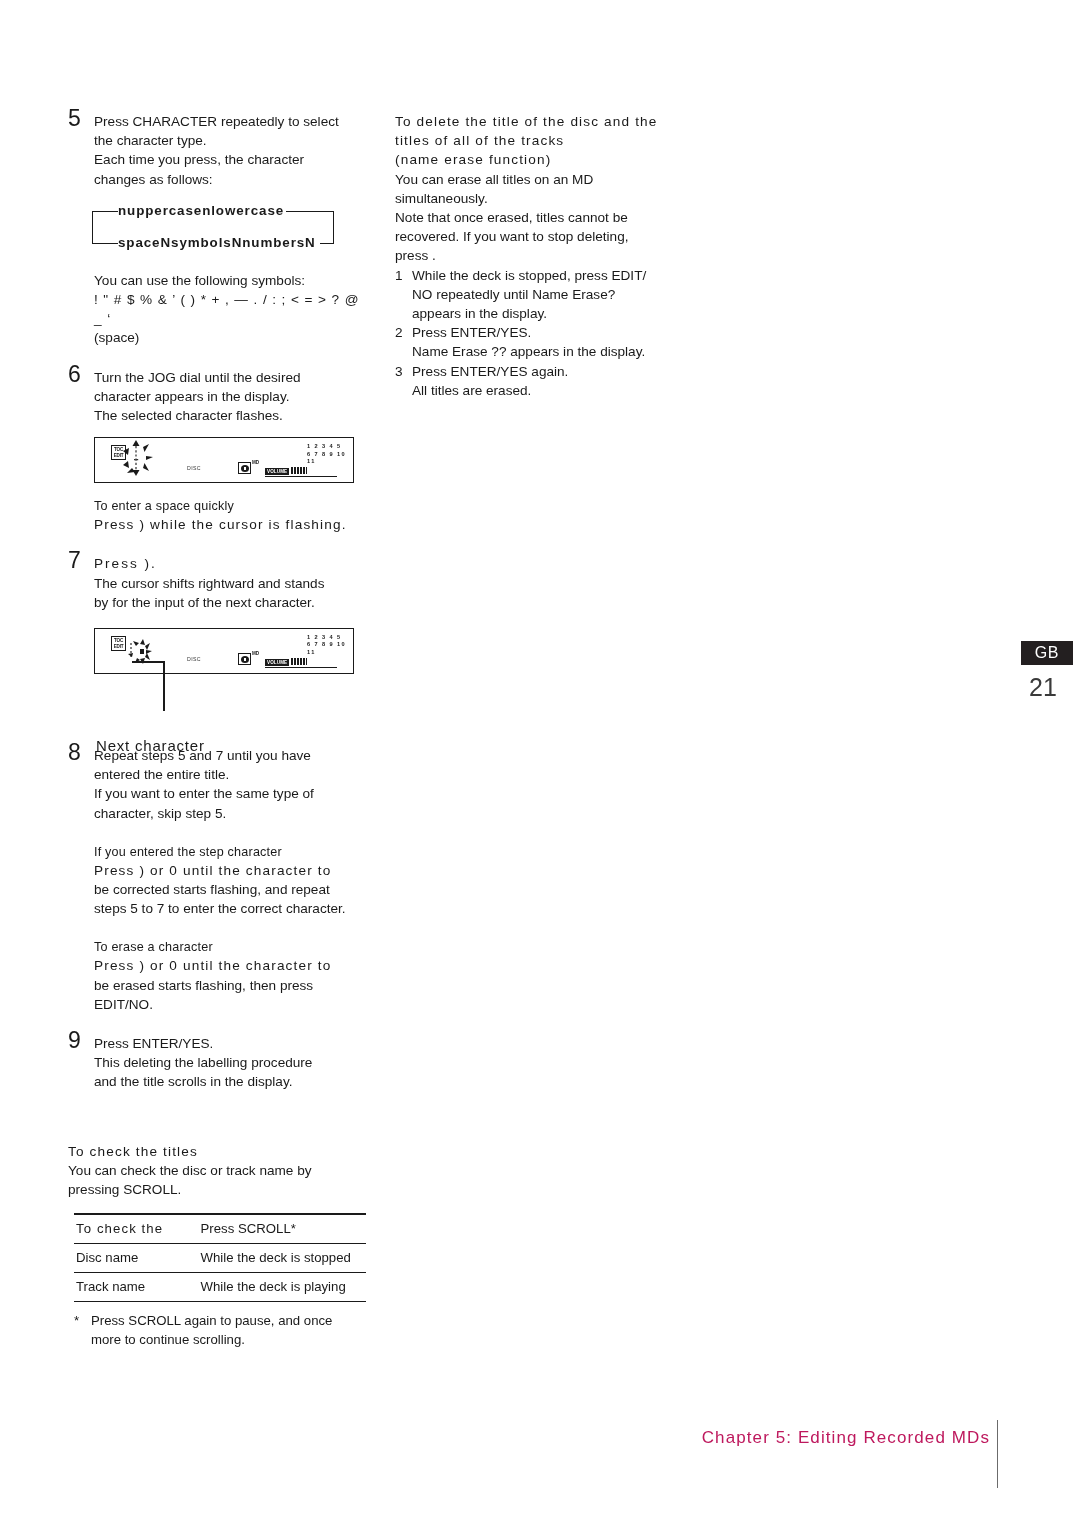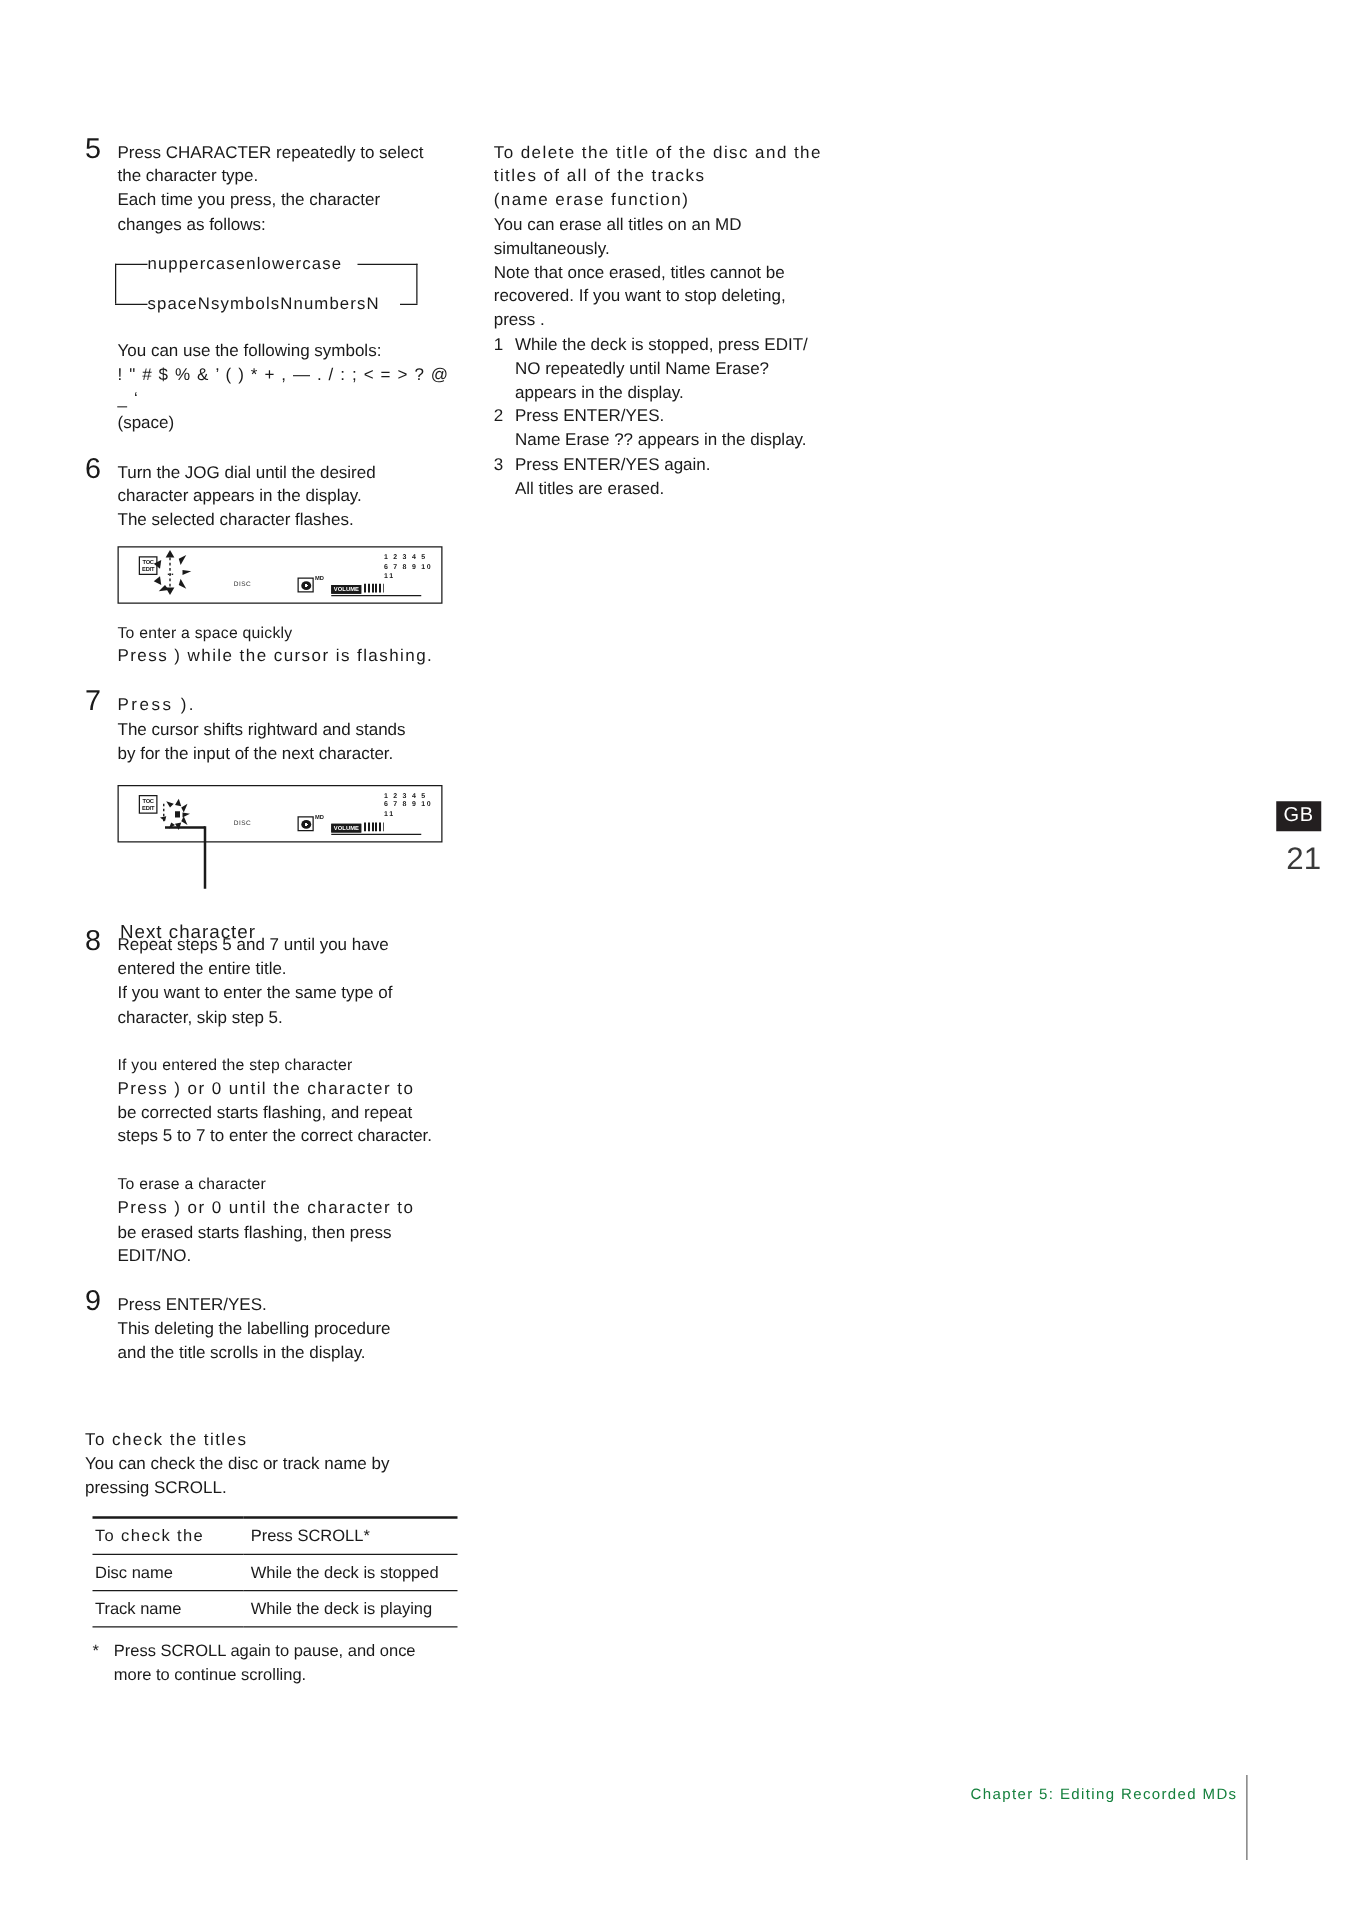--- a/index.html
+++ b/index.html
@@ -88,20 +88,21 @@
     margin: 14px 0 12px 22px;
     width: 248px;
     height: 56px;
   }
   .cycle .row {
     position: absolute;
     left: 28px;
     font-size: 13.4px;
     letter-spacing: .9px;
     white-space: nowrap;
+    font-weight: bold;
   }
   .cycle .row.top { top: 0px; }
   .cycle .row.bot { top: 32px; }
   .cycle .hline {
     position: absolute;
     height: 1.4px;
     background: #1a1a1a;
   }
   .cycle .vline {
     position: absolute;
@@ -260,21 +261,21 @@
   .footnote .star {
     position: absolute;
     left: 0; top: 0;
   }
 
   
   .gb-badge {
     position: absolute;
     left: 1021px;
     top: 641px;
-    width: 36px;
+    width: 52px;
     height: 24px;
     background: #231f20;
     color: #ffffff;
     font-size: 16px;
     line-height: 24px;
     text-align: center;
     letter-spacing: .6px;
   }
   .page-num {
     position: absolute;
@@ -290,23 +291,23 @@
   .footer {
     position: absolute;
     left: 0;
     top: 1428px;
     width: 1080px;
   }
   .footer-text {
     position: absolute;
     right: 90px;
     top: 0;
-    font-size: 12px;
+    font-size: 17px;
     letter-spacing: 1.1px;
-    color: #15803d;
+    color: #be185d;
     white-space: nowrap;
   }
   .footer-rule {
     position: absolute;
     left: 997px;
     top: -8px;
     width: 1.4px;
     height: 68px;
     background: #6b6b6b;
   }

